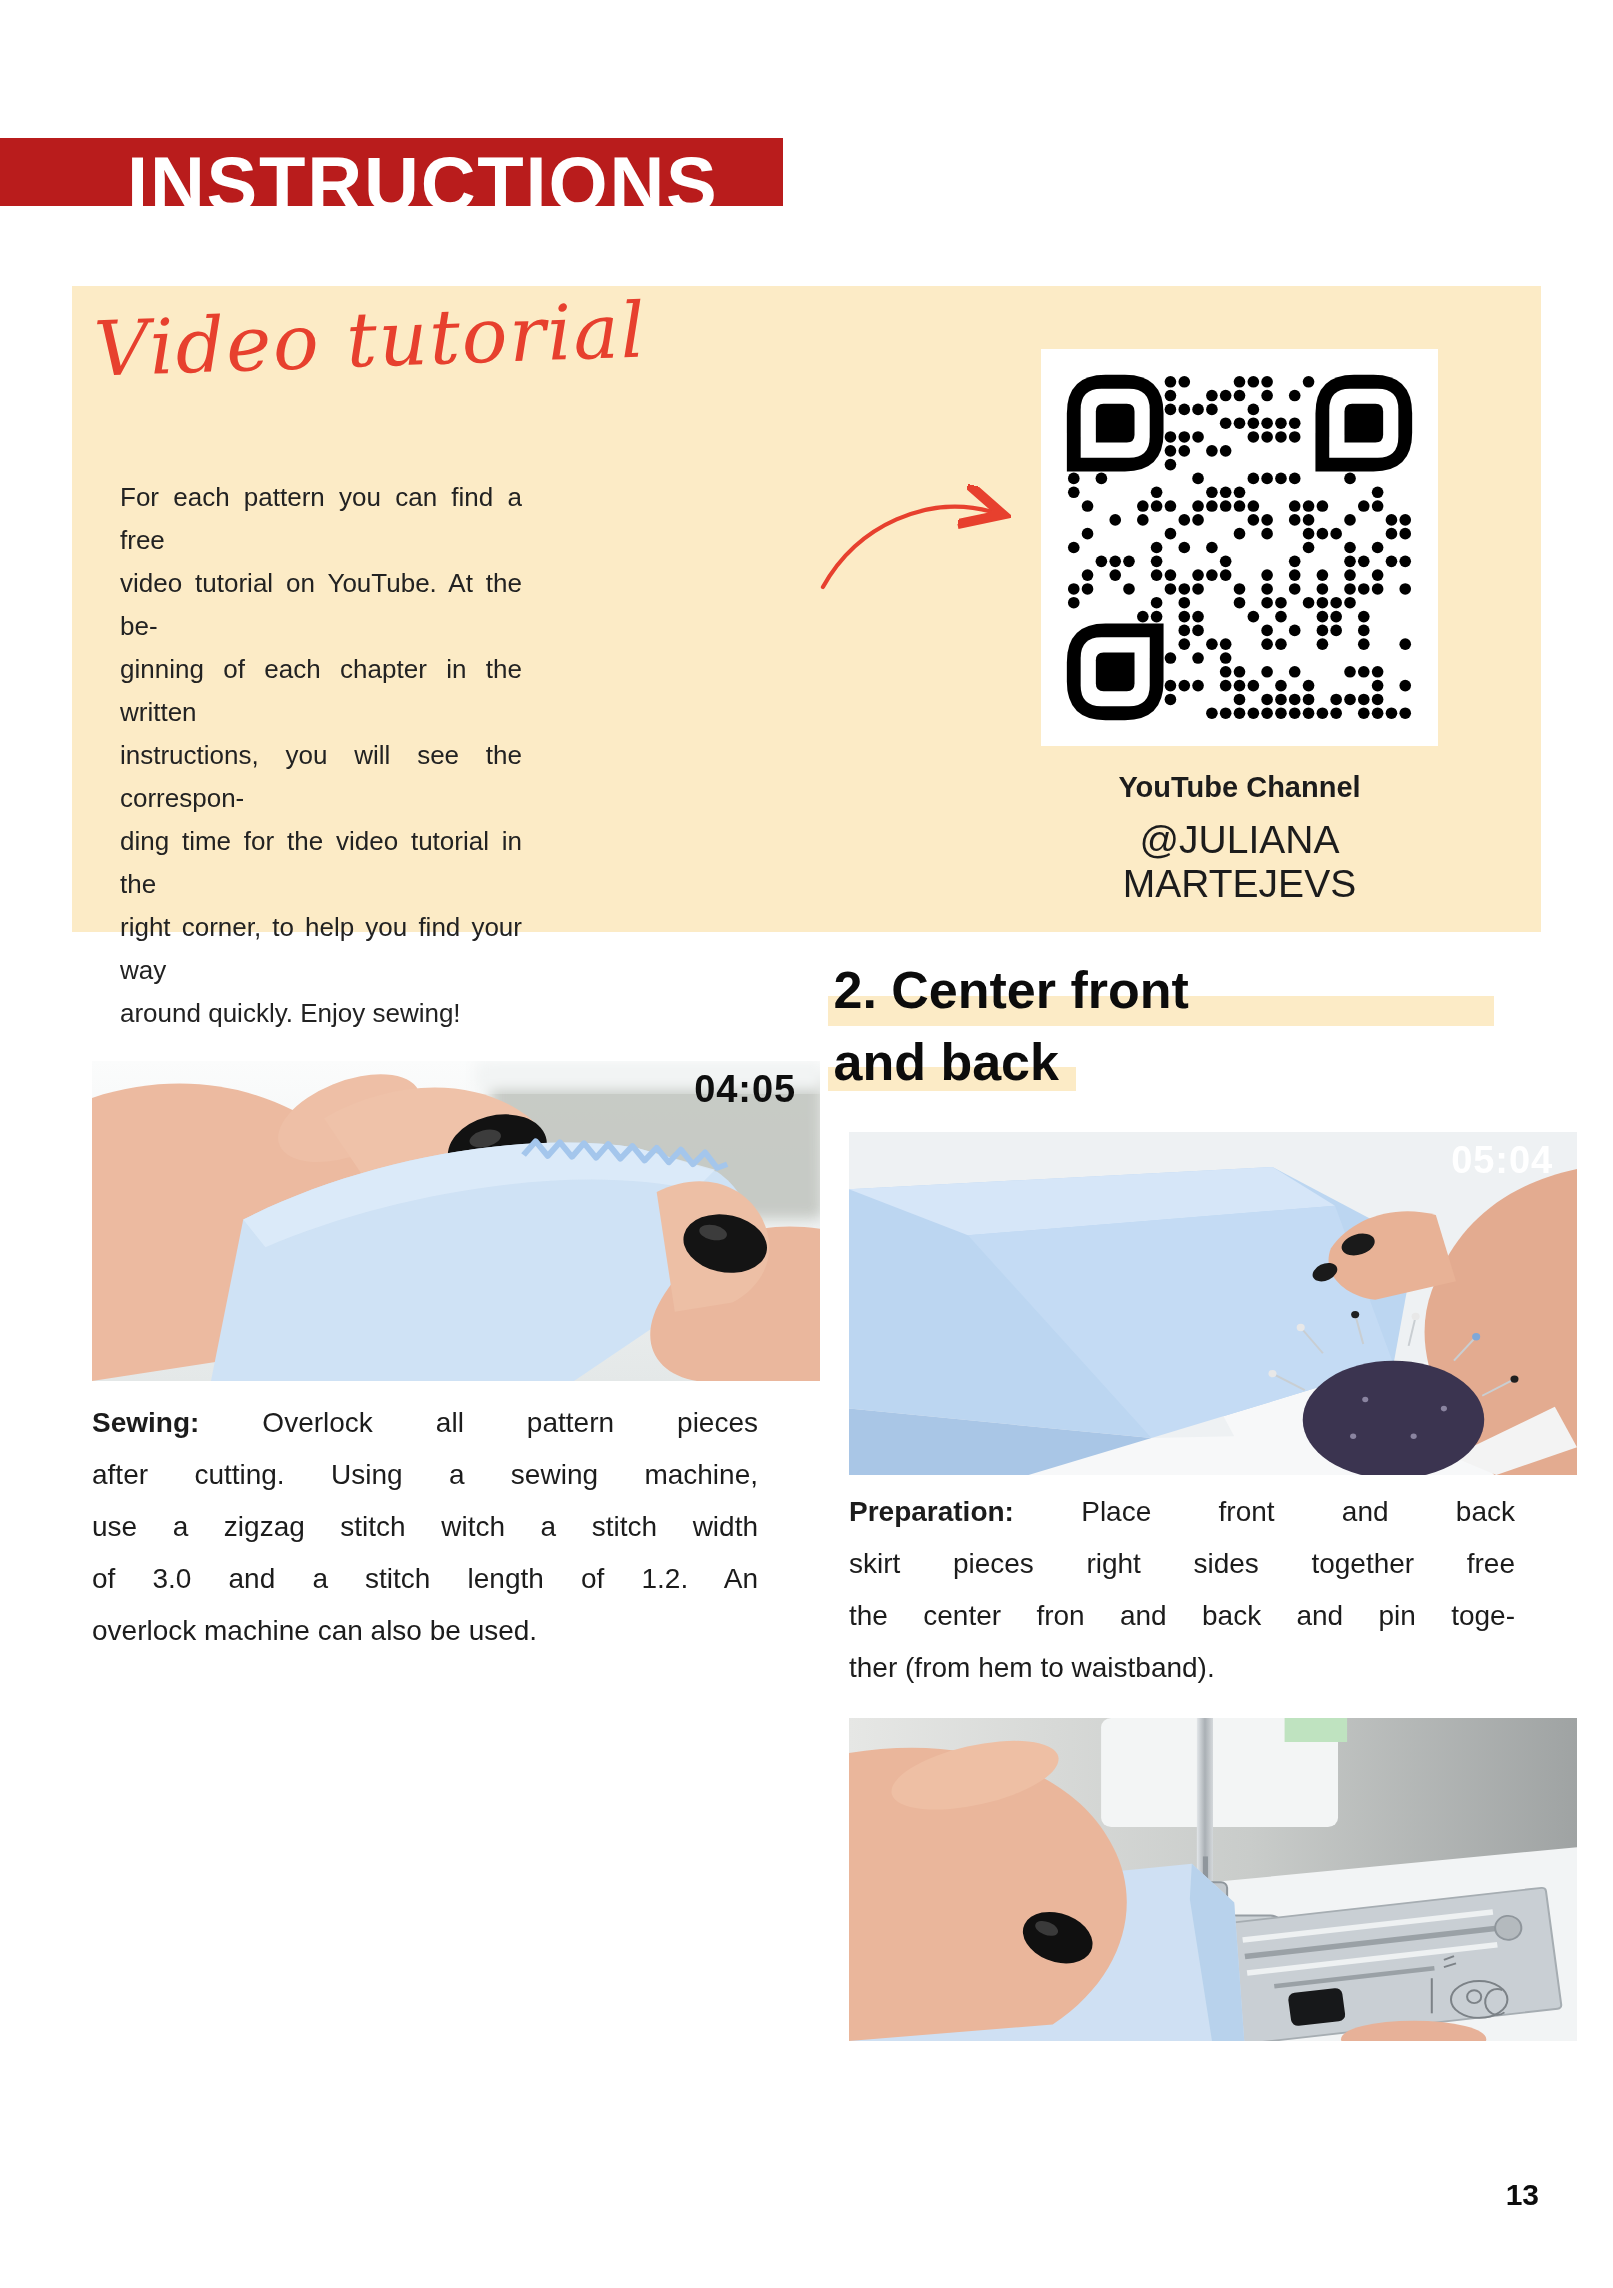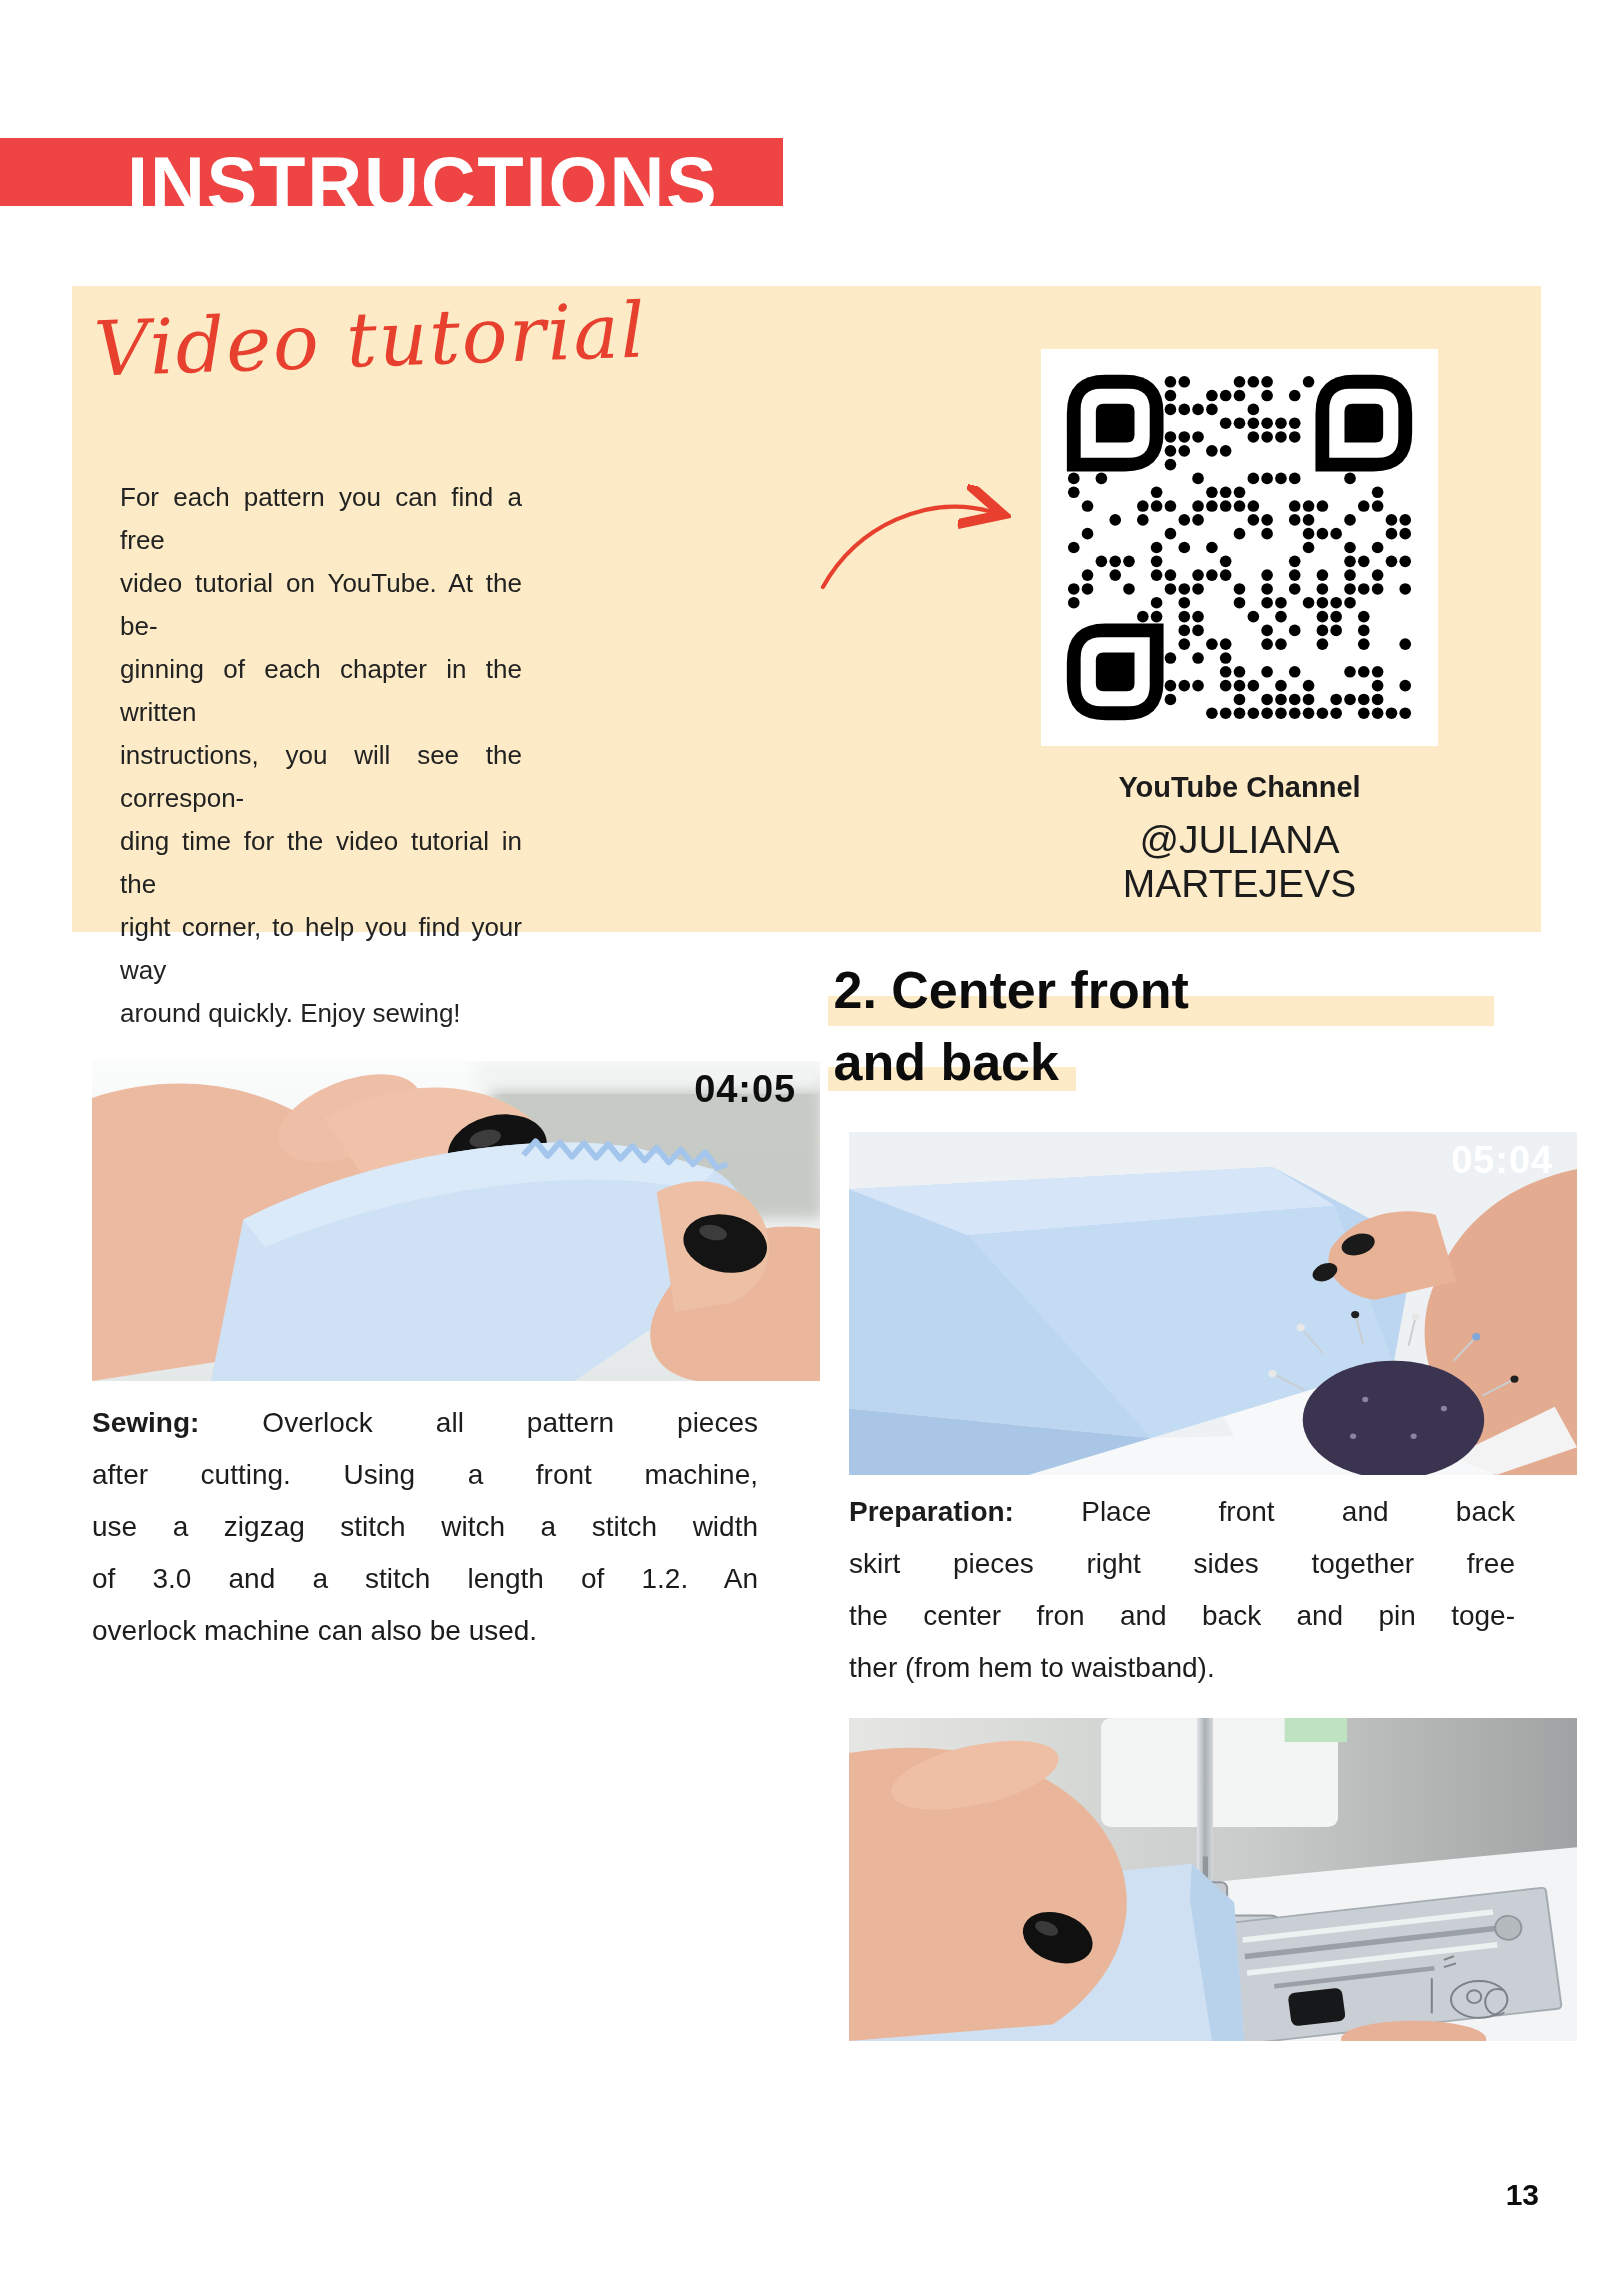--- a/index.html
+++ b/index.html
@@ -1,20 +1,20 @@
 <!DOCTYPE html>
 <html style="font-size:14.8px"><head>
 <meta charset="utf-8">
 <style>
   html,body{margin:0;padding:0;background:#ffffff;}
   body{width:1613px;height:2289px;font-family:"Liberation Sans",sans-serif;color:#1e1e1e;}
   .page{position:relative;width:1613px;height:2289px;overflow:hidden;background:#ffffff;}
 
   
-  .title-band{position:absolute;left:0;top:138px;width:783px;height:68px;background:#ef4444;}
+  .title-band{position:absolute;left:0;top:138px;width:783px;height:68px;background:#b91c1c;}
   .title-band .t{margin:0;padding-left:127px;font-size:76px;line-height:92px;font-weight:700;color:#ffffff;letter-spacing:1.8px;}
 
   
   .video-box{position:absolute;left:72px;top:286px;width:1469px;height:646px;background:#FCEBC6;}
   .script-title{position:absolute;left:22px;top:9.2px;font-family:"DejaVu Serif",serif;font-style:italic;
     font-size:76px;color:#E7402E;transform:rotate(-2deg);letter-spacing:1.8px;}
   .vpara{position:absolute;left:48px;top:190px;width:402px;font-size:26px;line-height:43px;color:#222;}
   .vline{text-align:justify;text-align-last:justify;}
   .vline.last{text-align:left;text-align-last:left;}
   .arrow{position:absolute;left:738px;top:194px;width:203px;height:120px;}
@@ -334,21 +334,21 @@
         <path d="M560,142 C600,120 642,130 662,166 C682,202 670,242 635,262 L578,272 Z" fill="#edbfa5"></path>
       </g>
       <ellipse cx="628" cy="198" rx="42" ry="31" fill="#141414" transform="rotate(14 628 198)"></ellipse>
       <ellipse cx="616" cy="186" rx="14" ry="8" fill="#3c3c3c" transform="rotate(14 616 186)"></ellipse>
     </svg>
     <div class="ts dark">04:05</div>
   </div>
 
   <div class="bpara" id="para1">
     <div class="bline"><span class="lead">Sewing:</span> <span>Overlock all pattern pieces</span></div>
-    <div class="bline">after cutting. Using a front machine,</div>
+    <div class="bline">after cutting. Using a sewing machine,</div>
     <div class="bline">use a zigzag stitch witch a stitch width</div>
     <div class="bline">of 3.0 and a stitch length of 1.2. An</div>
     <div class="bline last">overlock machine can also be used.</div>
   </div>
 
   <h2 class="h2" id="h-center">
     <span class="hl hl-full">2. Center front</span>
     <span class="hl">and back</span>
   </h2>
 

